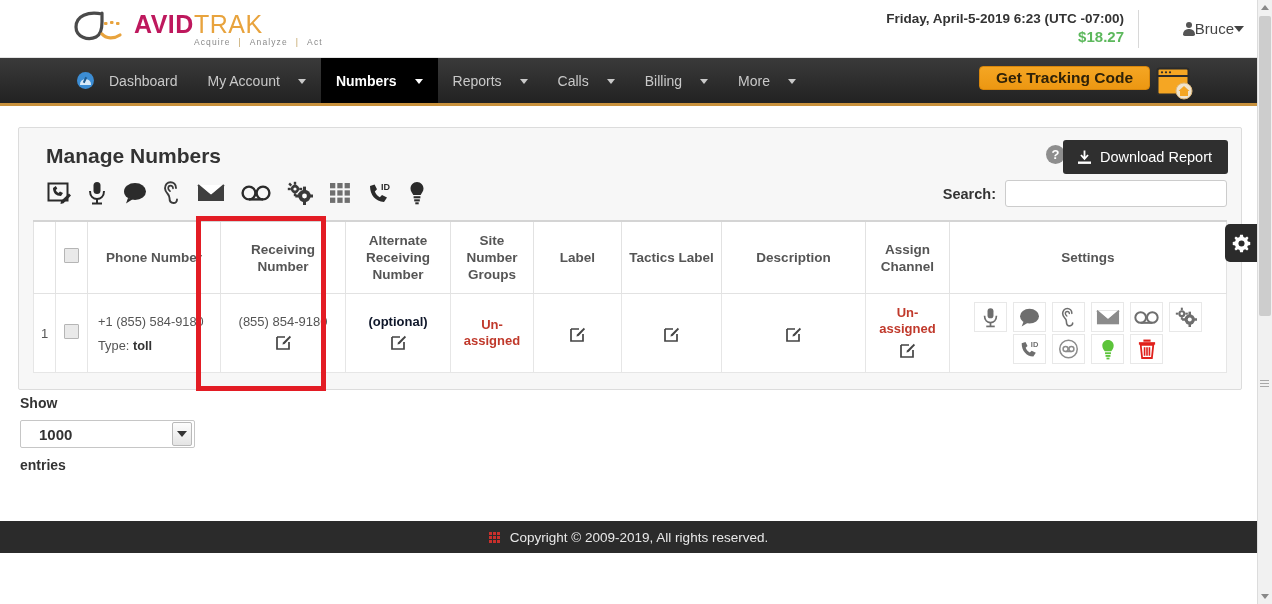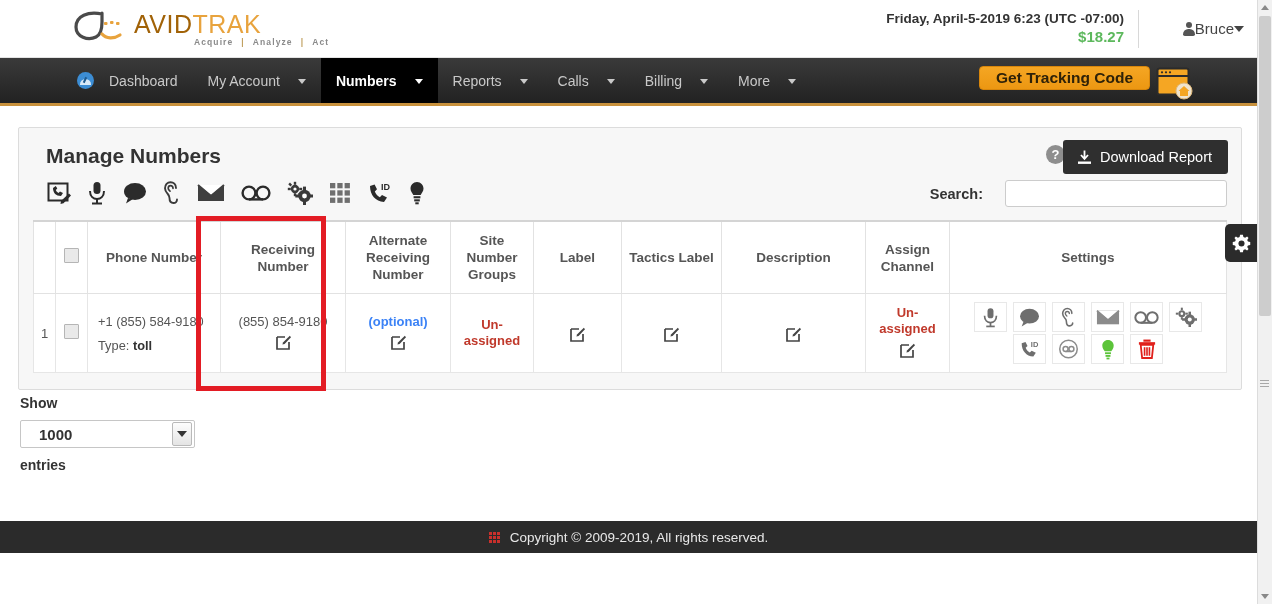--- a/index.html
+++ b/index.html
@@ -30,25 +30,25 @@
   }
   .logo-mark {
     position: absolute; left: 0; top: 2px;
     width: 58px; height: 36px;
   }
   .logo-text {
     position: absolute; left: 62px; top: 4px;
     font-size: 25px; letter-spacing: 0.5px;
     font-family: "Liberation Sans", sans-serif;
   }
-  .logo-text .avid { color: #a16207; font-weight: 400; }
+  .logo-text .avid { color: #be185d; font-weight: 700; }
   .logo-text .trak { color: #e8a33d; font-weight: 400; }
   .logo-tag {
     position: absolute; left: 118px; top: 31px;
-    font-size: 8.5px; color: #8a8a8a; letter-spacing: 1.1px; font-weight: bold;
+    font-size: 8.5px; color: #8a8a8a; letter-spacing: 1.1px;
   }
   .logo-tag span { margin: 0 4px; color: #c0a060; }
 
   .datetime {
     position: absolute; right: 148px; top: 11px;
     text-align: right;
     font-size: 13.5px; font-weight: bold; color: #333;
     line-height: 16px;
   }
   .balance {
@@ -180,21 +180,21 @@
     position: absolute; right: 13px; top: 12px;
     background: #2f2f2f; color: #fff;
     font-size: 14.5px;
     padding: 9px 16px 9px 14px;
     border-radius: 3px;
     display: flex; align-items: center; gap: 8px;
     cursor: pointer;
   }
   .search-row {
     position: absolute; right: 14px; top: 52px;
-    display: flex; align-items: center; gap: 22px;
+    display: flex; align-items: center; gap: 9px;
   }
   .search-label { font-size: 14.5px; font-weight: bold; color: #333; }
   .search-input {
     width: 222px; height: 27px;
     border: 1px solid #ccc; border-radius: 3px;
     background: #fff;
     padding: 0 7px; font-size: 13px;
     outline: none;
     font-family: "Liberation Sans", sans-serif;
   }
@@ -241,21 +241,21 @@
   .chk {
     width: 15px; height: 15px;
     border: 1px solid #b5b5b5; background: #e9e9e9;
     display: inline-block; border-radius: 1px;
     cursor: pointer;
   }
   .phone-main { font-size: 12.8px; color: #555; }
   .phone-type { font-size: 12.8px; color: #555; margin-top: 9px; }
   .phone-type b { color: #333; }
   .recv-num { font-size: 13px; color: #555; }
-  .optional { color: #3b82f6; font-weight: bold; font-size: 13px; }
+  .optional { color: #0f172a; font-weight: bold; font-size: 13px; }
   .unassigned { color: #c0392b; font-weight: bold; font-size: 13px; line-height: 16px; }
   .edit-ico { margin-top: 6px; cursor: pointer; display: inline-block; }
 
   .settings-wrap {
     display: flex; flex-direction: column; align-items: center; gap: 2px;
   }
   .settings-row { display: flex; gap: 6px; justify-content: center; }
   .set-btn {
     width: 33px; height: 30px;
     border: 1px solid #e8e8e8;

